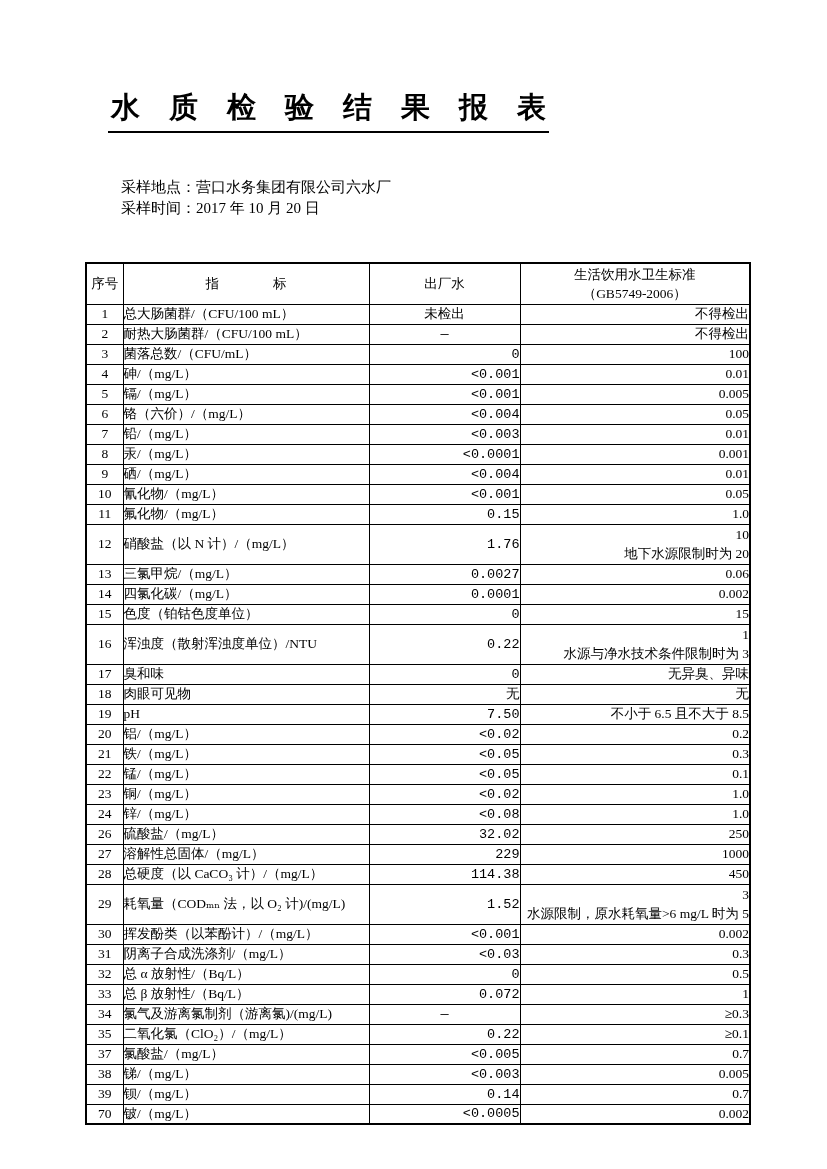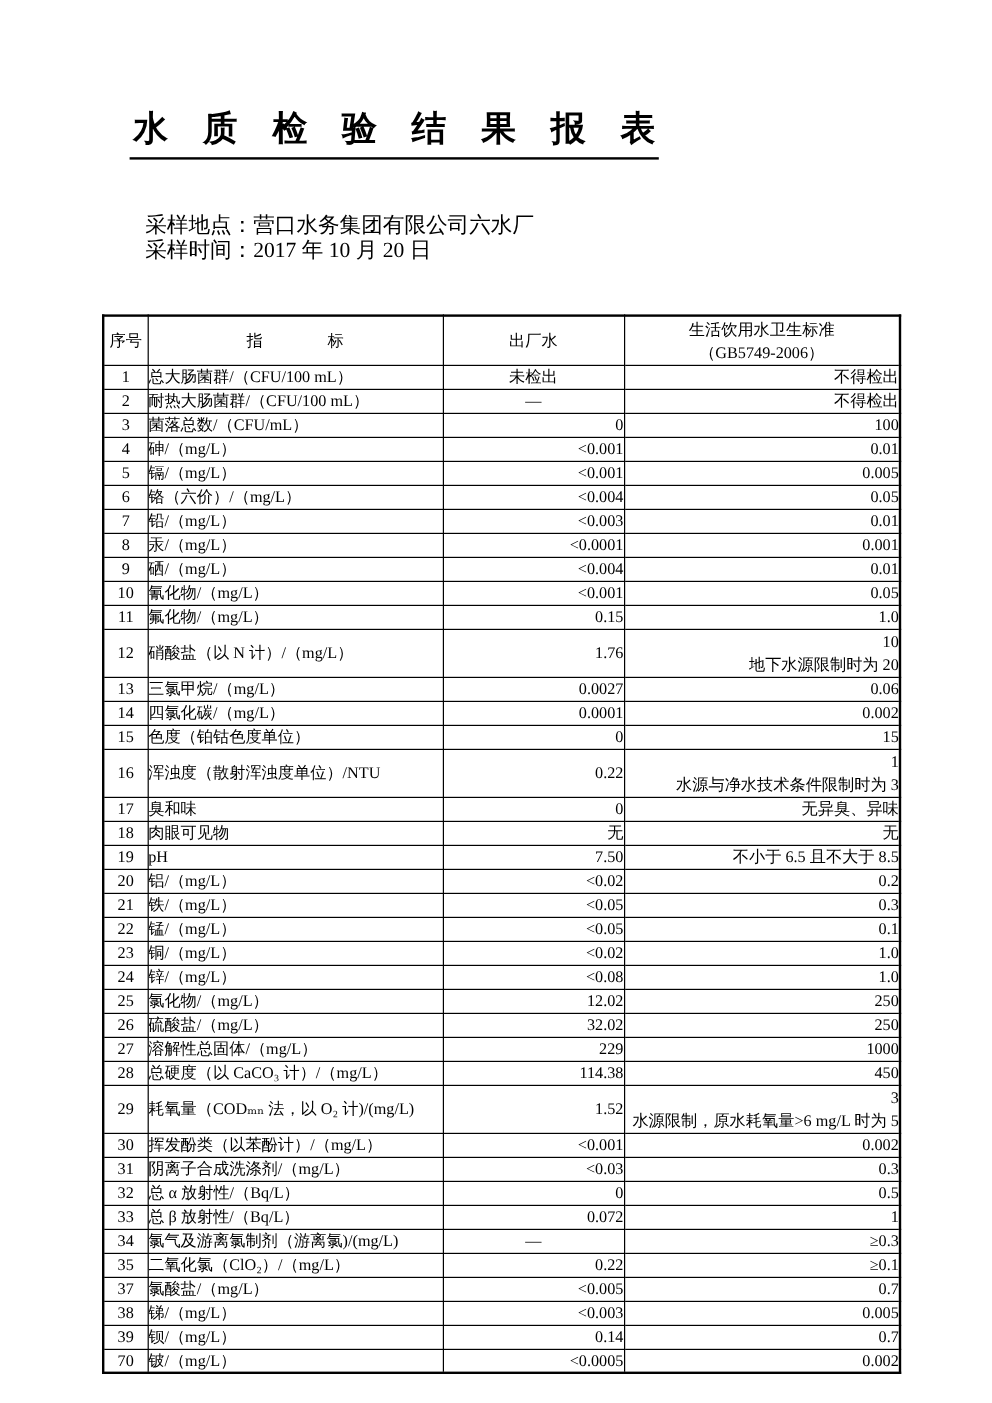--- a/index.html
+++ b/index.html
@@ -6,38 +6,38 @@
   body {
     width:827px; height:1169px; background:#ffffff; position:relative;
     font-family:"Liberation Serif","DejaVu Serif",serif; color:#000;
     overflow:hidden;
   }
   .title-wrap { position:absolute; top:88px; left:0; width:657px; text-align:center; }
   .title {
     display:inline-block; font-size:29px; font-weight:600;
     border-bottom:2px solid #000; padding:0 3px 3px 3px; white-space:pre;
   }
-  .meta { position:absolute; left:121px; top:177px; font-size:18px; line-height:21px;font-family:Liberation Serif, serif; }
+  .meta { position:absolute; left:121px; top:177px; font-size:15px; line-height:21px;font-family:Liberation Serif, serif; }
   table.report {
     position:absolute; left:85px; top:219px; width:664px;
     border-collapse:collapse; table-layout:fixed; border:2px solid #000;margin-top:43px;
   }
   table.report td, table.report th {
     border:1px solid #000; padding:0; font-weight:normal;
     font-size:13.5px; overflow:hidden; white-space:nowrap; vertical-align:middle;
   }
   tr.hdr { height:41px; }
   tr.row { height:20px; }
   tr.row.tall { height:40px; }
   th.h-no, th.h-ind, th.h-val { text-align:center; }
   th.h-ind { white-space:pre; }
   th.h-std .h-std-line { line-height:19px; text-align:center; }
   .c-no  { text-align:center; }
   .c-ind { text-align:left; padding-left:4px; }
-  .c-val { text-align:right; padding-right:3px; }
+  .c-val { text-align:right; padding-right:3px;font-family:Liberation Mono, monospace; }
   .c-val.center { text-align:center; padding-right:0; }
   .c-std { text-align:right; padding-right:3px; }
   .std-line { line-height:19px; text-align:right; }
 </style>
 </head>
 <body>
 
 <div class="title-wrap">
   <span class="title">水　质　检　验　结　果　报　表</span>
 </div>
@@ -210,26 +210,20 @@
         <td class="c-val">&lt;0.02</td>
         <td class="c-std">1.0</td>
       </tr>
       <tr class="row">
         <td class="c-no">24</td>
         <td class="c-ind">锌/（mg/L）</td>
         <td class="c-val">&lt;0.08</td>
         <td class="c-std">1.0</td>
       </tr>
       <tr class="row">
-        <td class="c-no">25</td>
-        <td class="c-ind">氯化物/（mg/L）</td>
-        <td class="c-val">12.02</td>
-        <td class="c-std">250</td>
-      </tr>
-      <tr class="row">
         <td class="c-no">26</td>
         <td class="c-ind">硫酸盐/（mg/L）</td>
         <td class="c-val">32.02</td>
         <td class="c-std">250</td>
       </tr>
       <tr class="row">
         <td class="c-no">27</td>
         <td class="c-ind">溶解性总固体/（mg/L）</td>
         <td class="c-val">229</td>
         <td class="c-std">1000</td>

